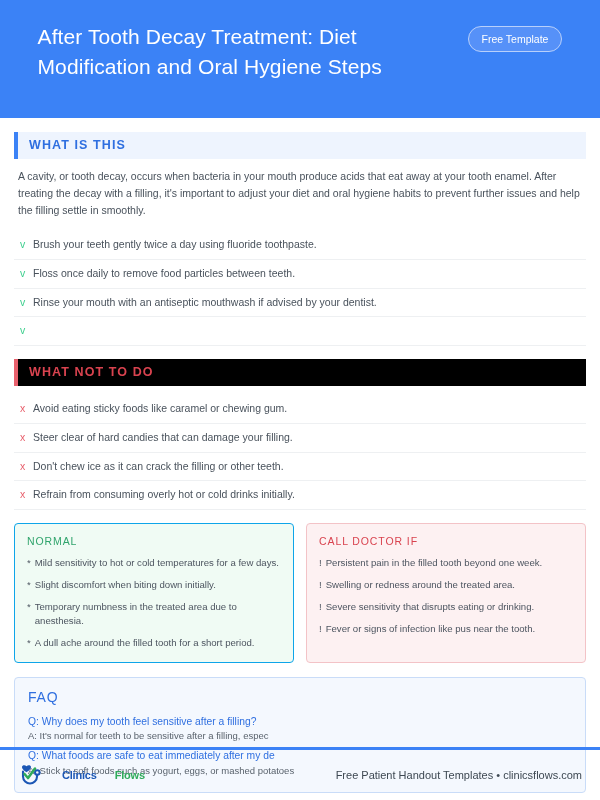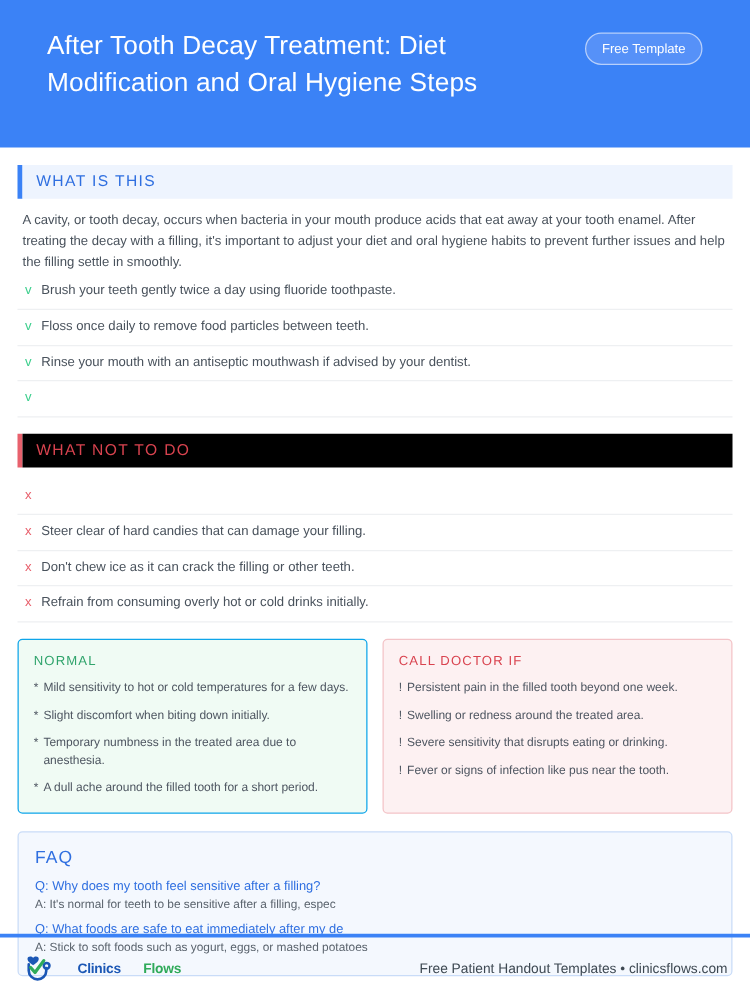--- a/index.html
+++ b/index.html
@@ -42,41 +42,42 @@
   }
 
   
   .content { padding:14px 14px 0 14px; }
 
   .sec-head {
     display:flex;
     align-items:flex-start;
     height:27px;
     margin-bottom:9px;
+    font-weight:bold;
   }
   .sec-head .bar { width:4px; height:27px; flex:0 0 4px; }
   .sec-head .label {
     flex:1;
     height:27px;
     line-height:27px;
     padding-left:11px;
     font-size:12.5px;
     letter-spacing:1.1px;
   }
   .sec-blue .bar { background:#3b82f6; }
   .sec-blue .label { background:#eef4fe; color:#2f6fe0; }
   .sec-red .bar { background:#e8616d; }
   .sec-red .label { background:#000000; color:#d9434f; }
 
   .intro {
     font-size:10.5px;
     line-height:1.62;
     color:#49525c;
     padding:0 4px 0 4px;
-    margin-bottom:0;
+    margin-bottom:12px;
   }
 
   .list { margin-bottom:13px; }
   .list-item {
     display:flex;
     align-items:baseline;
     font-size:10.5px;
     color:#49525c;
     padding:6px 4px 6px 6px;
     border-bottom:1px solid #eef0f2;
@@ -198,20 +199,21 @@
     </div>
   </div>
 
   <div class="sec-head sec-red">
     <div class="bar"></div>
     <div class="label">WHAT NOT TO DO</div>
   </div>
   <div class="list">
     <div class="list-item">
       <span class="mk mk-dont">x</span>
+      <span>Avoid eating sticky foods like caramel or chewing gum.</span>
     </div>
     <div class="list-item">
       <span class="mk mk-dont">x</span>
       <span>Steer clear of hard candies that can damage your filling.</span>
     </div>
     <div class="list-item">
       <span class="mk mk-dont">x</span>
       <span>Don't chew ice as it can crack the filling or other teeth.</span>
     </div>
     <div class="list-item">

